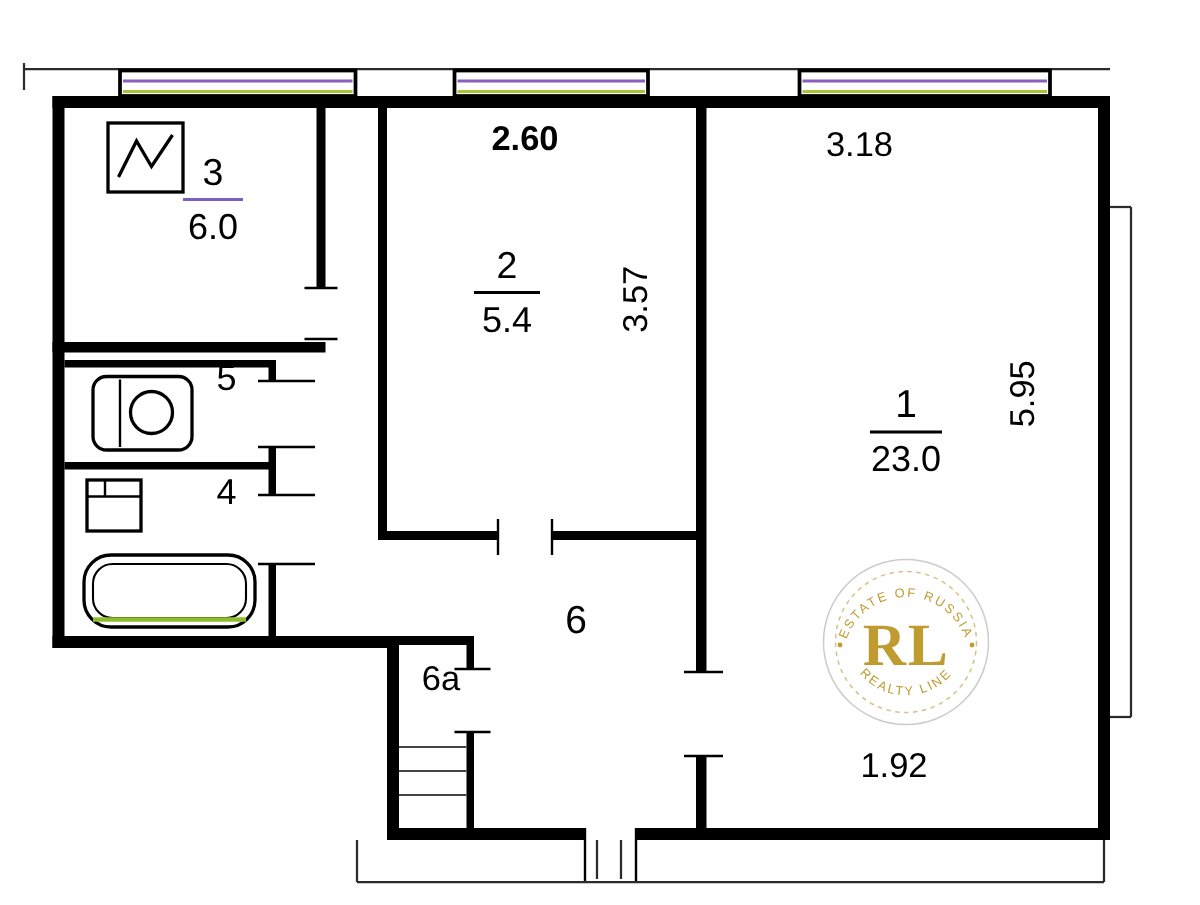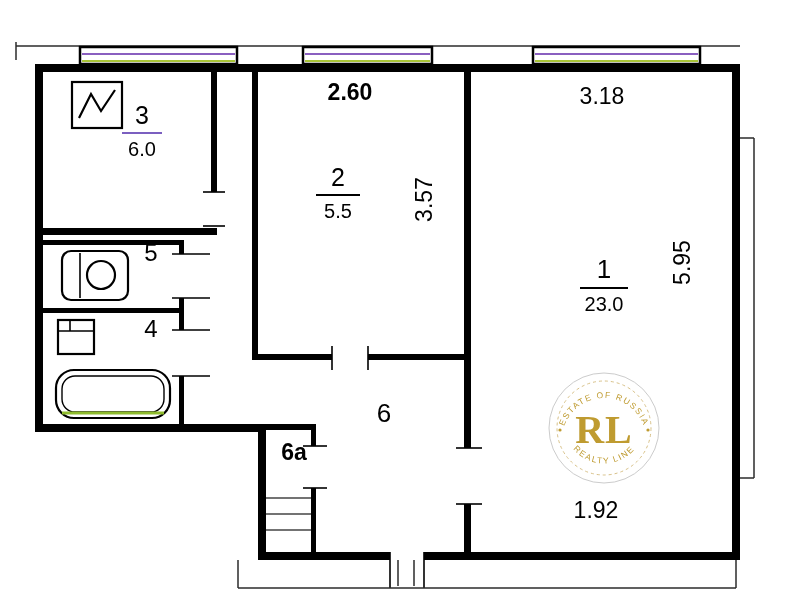--- a/index.html
+++ b/index.html
@@ -3,22 +3,22 @@
 <meta charset="utf-8">
 <title>Floor Plan</title>
 <style>
   html,body{margin:0;padding:0;background:#fff;}
   .stage{position:relative;width:800px;height:603px;background:#ffffff;overflow:hidden;
          font-family:"Liberation Sans",sans-serif;}
   .stage svg{position:absolute;left:0;top:0;z-index:1;}
   .lbl{position:absolute;z-index:2;color:#000;text-align:center;line-height:1.05;}
   .room-num{display:block;font-size:25px;}
   .room-num.big{font-size:26px;}
-  .room-num.small{font-size:23px;font-weight:bold;}
-  .room-area{display:block;font-size:20px;}
+  .room-num.small{font-size:23px;}
+  .room-area{display:block;font-size:24px;}
   .rule{height:2px;background:#000;margin:4px auto 5px;}
   .rule.purple{background:#7b5fc0;}
   .dim{font-size:23px;}
   .vert{transform:rotate(-90deg);transform-origin:center center;}
   
   .wall{fill:#000000;}
   .win{fill:#ffffff;stroke:#000000;stroke-width:2.5;}
   .thin-g line{stroke:#2b2b2b;stroke-width:1.5;}
   .jamb line{stroke:#000000;stroke-width:1.6;}
   .shelf line{stroke:#444444;stroke-width:1.3;}
@@ -164,21 +164,21 @@
 
   <div class="lbl" style="left:112px;top:102px;width:60px;">
     <span class="room-num">3</span>
     <div class="rule purple" style="width:40px;"></div>
     <span class="room-area">6.0</span>
   </div>
 
   <div class="lbl" style="left:302px;top:164px;width:72px;">
     <span class="room-num">2</span>
     <div class="rule" style="width:44px;"></div>
-    <span class="room-area">5.5</span>
+    <span class="room-area">5.4</span>
   </div>
 
   <div class="lbl" style="left:566px;top:256px;width:76px;">
     <span class="room-num big">1</span>
     <div class="rule" style="width:48px;"></div>
     <span class="room-area">23.0</span>
   </div>
 
   <div class="lbl" style="left:136px;top:240px;width:30px;">
     <span class="room-num" style="font-size:24px;">5</span>
@@ -190,18 +190,18 @@
 
   <div class="lbl" style="left:366px;top:400px;width:36px;">
     <span class="room-num big">6</span>
   </div>
 
   <div class="lbl" style="left:272px;top:440px;width:44px;">
     <span class="room-num small">6a</span>
   </div>
 
   <div class="lbl dim" style="left:310px;top:80px;width:80px;font-weight:bold;">2.60</div>
-  <div class="lbl dim" style="left:560px;top:84px;width:84px;text-align:center;">3.18</div>
+  <div class="lbl dim" style="left:531px;top:84px;width:84px;text-align:center;">3.18</div>
   <div class="lbl dim vert" style="left:384px;top:187px;width:80px;height:25px;">3.57</div>
   <div class="lbl dim vert" style="left:642px;top:250px;width:80px;height:25px;">5.95</div>
   <div class="lbl dim" style="left:554px;top:498px;width:84px;">1.92</div>
 
 </div>
 
 </body></html>

